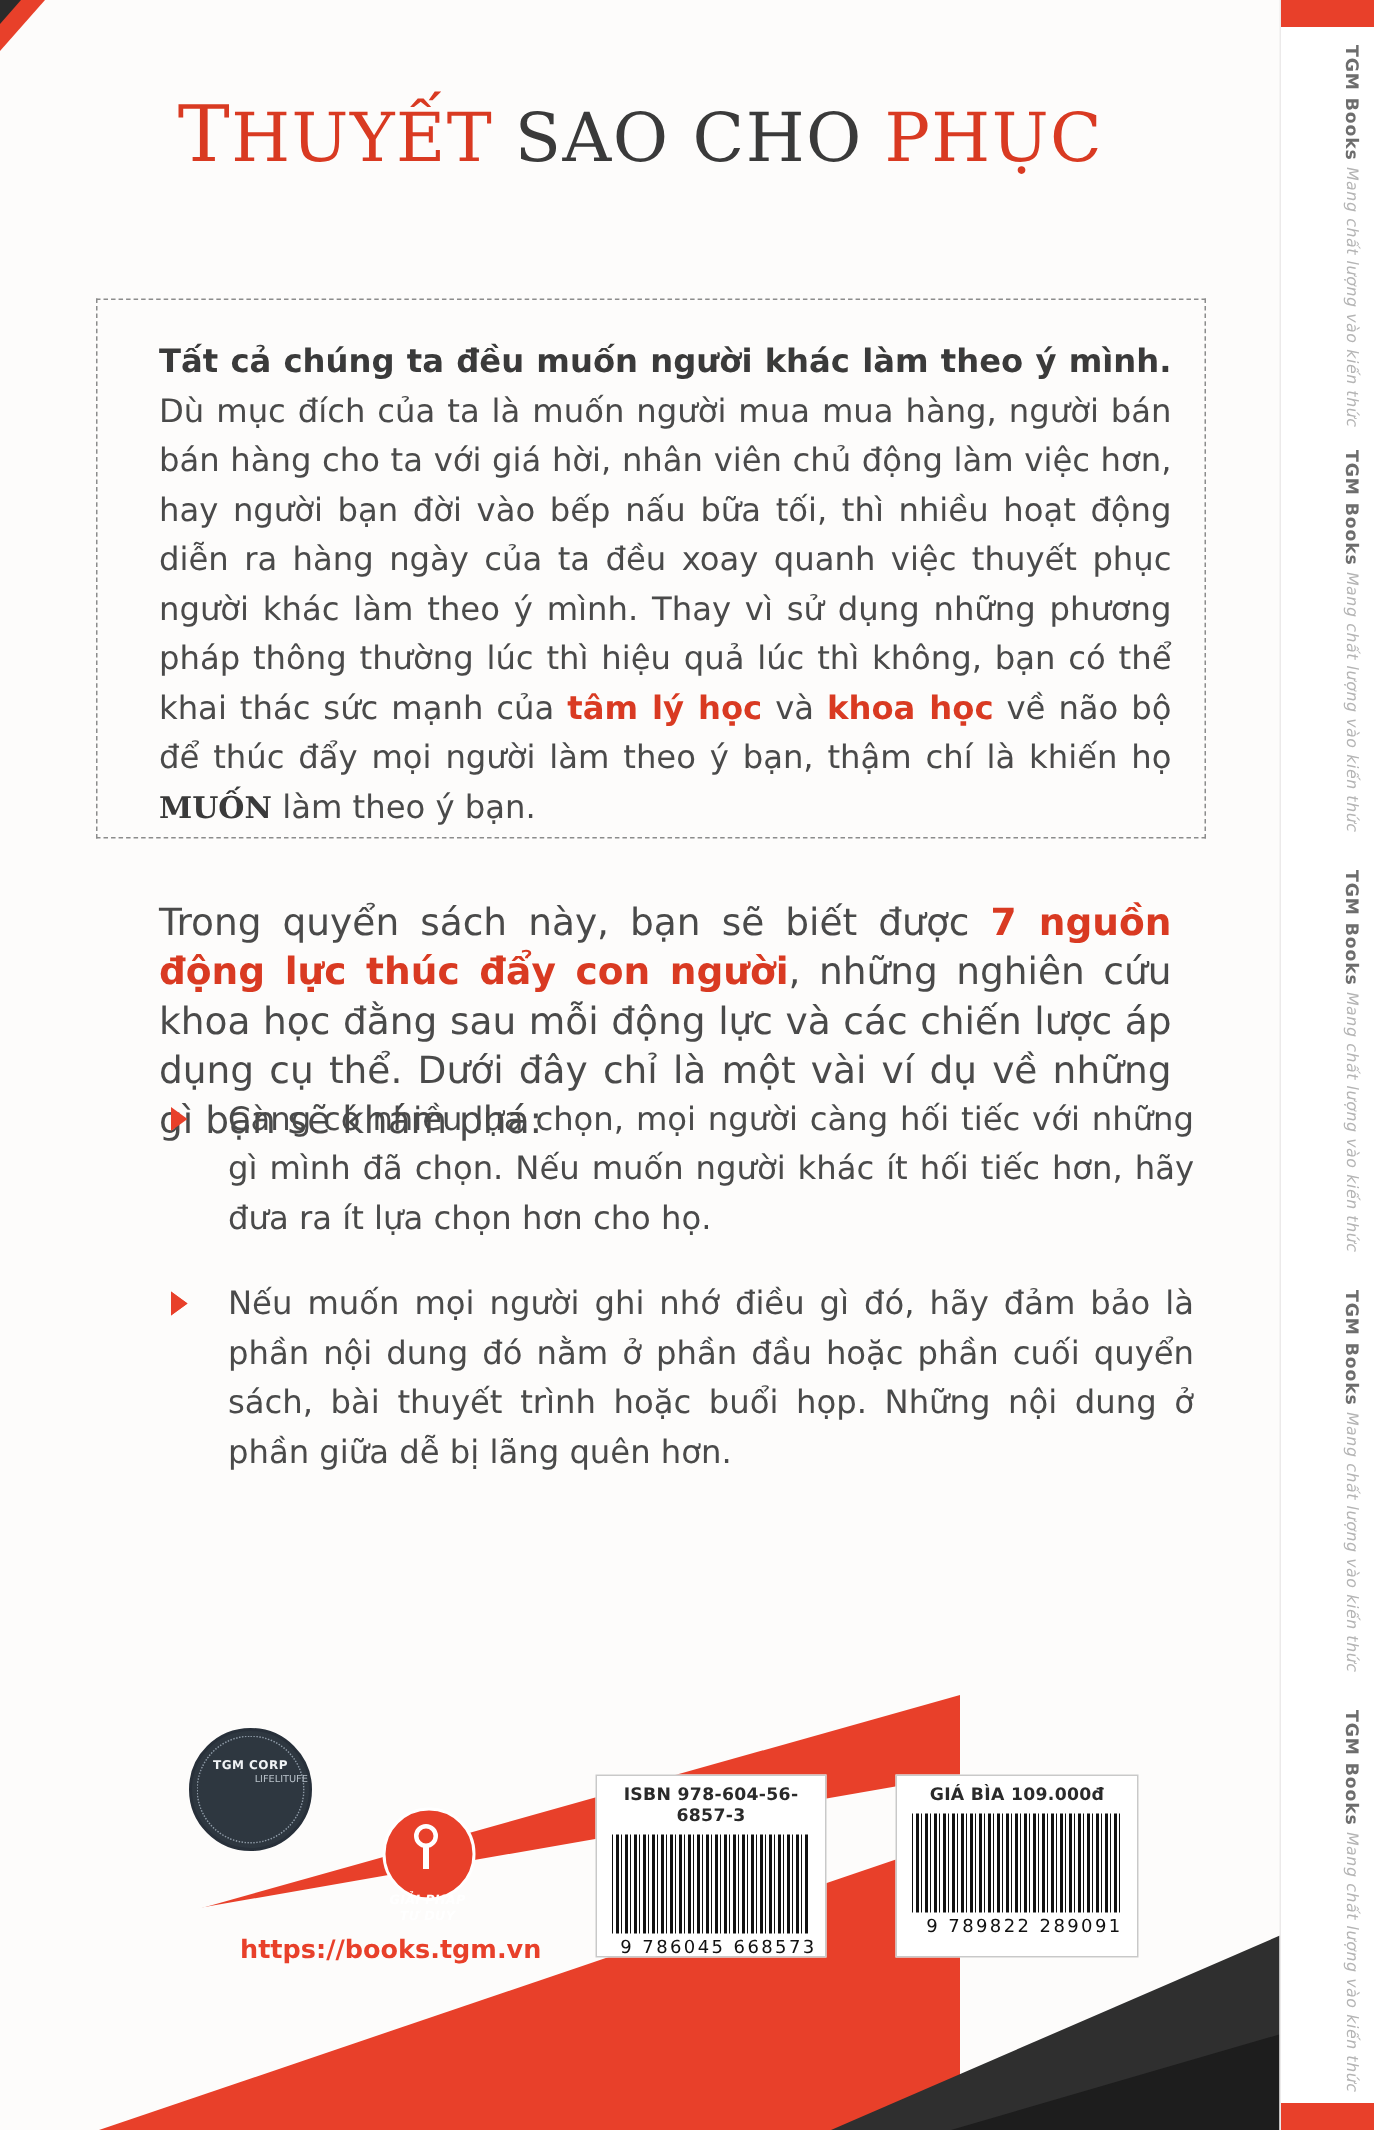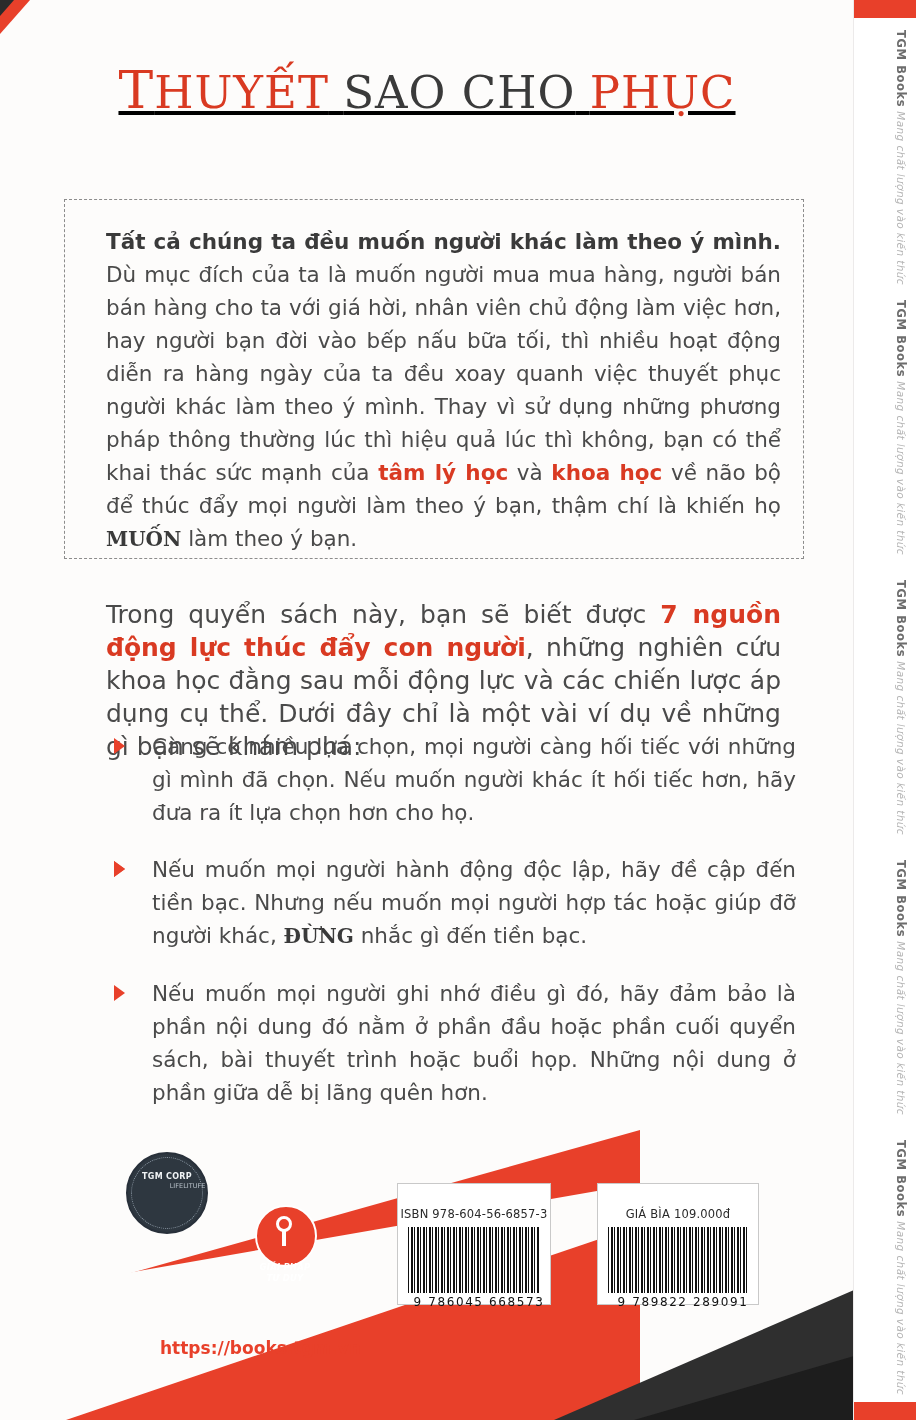--- a/index.html
+++ b/index.html
@@ -115,21 +115,20 @@
   
   .title {
     position: absolute;
     top: 60px;
     left: 0;
     width: 854px;
     text-align: center;
     font-family: "DejaVu Serif", serif;
     font-size: 45px;
     white-space: nowrap;
-    text-decoration: underline;
   }
   .title .t-red {
     color: #d93a22;
     letter-spacing: 1px;
   }
   .title .t-dark {
     color: #3a3a3a;
     letter-spacing: 1px;
   }
   .cap-big { font-size: 52px; }
@@ -293,38 +292,37 @@
     letter-spacing: 0.2px;
     font-style: italic;
   }
   .site-url {
     position: absolute;
     left: 160px;
     top: 1290px;
     font-size: 17px;
     font-weight: bold;
     color: #e8402a;
-    margin-top: 48px;
   }
 
   
   .bc-box {
     position: absolute;
     background: #ffffff;
     border: 1px solid #c9c9c9;
     box-sizing: border-box;
     text-align: center;
   }
   .bc-1 { left: 397px; top: 1183px; width: 154px; height: 122px; }
   .bc-2 { left: 597px; top: 1183px; width: 162px; height: 122px; text-align: center; }
   .bc-caption {
     font-size: 11.5px;
-    font-weight: normal;
+    font-weight: bold;
     color: #2a2a2a;
-    margin-top: 23px;
+    margin-top: 5px;
     letter-spacing: 0.2px;
   }
   .bars {
     height: 66px;
     margin: 6px 10px 2px 10px;
     background-repeat: repeat-x;
     background-size: 6px 100%;
     background-image: repeating-linear-gradient(
       90deg,
       #111 0px, #111 1px,
@@ -367,24 +365,20 @@
   <div class="bullets">
     <div class="bullet">
       <span class="arrow"></span>
       <span>Càng có nhiều lựa chọn, mọi người càng hối tiếc với những gì mình đã chọn. Nếu muốn người khác ít hối tiếc hơn, hãy đưa ra ít lựa chọn hơn cho họ.</span>
     </div>
     <div class="bullet">
       <span class="arrow"></span>
     </div>
     <div class="bullet">
       <span class="arrow"></span>
-      <span>Nếu muốn mọi người hành động độc lập, hãy đề cập đến tiền bạc. Nhưng nếu muốn mọi người hợp tác hoặc giúp đỡ người khác, </span><span class="dung">ĐỪNG</span><span> nhắc gì đến tiền bạc.</span>
-    </div>
-    <div class="bullet">
-      <span class="arrow"></span>
       <span>Nếu muốn mọi người ghi nhớ điều gì đó, hãy đảm bảo là phần nội dung đó nằm ở phần đầu hoặc phần cuối quyển sách, bài thuyết trình hoặc buổi họp. Những nội dung ở phần giữa dễ bị lãng quên hơn.</span>
     </div>
   </div>
 
   <div class="bottom-red"></div>
   <div class="bottom-white-wedge"></div>
   <div class="bottom-dark"></div>
   <div class="bottom-dark2"></div>
 
   <div class="seal">

